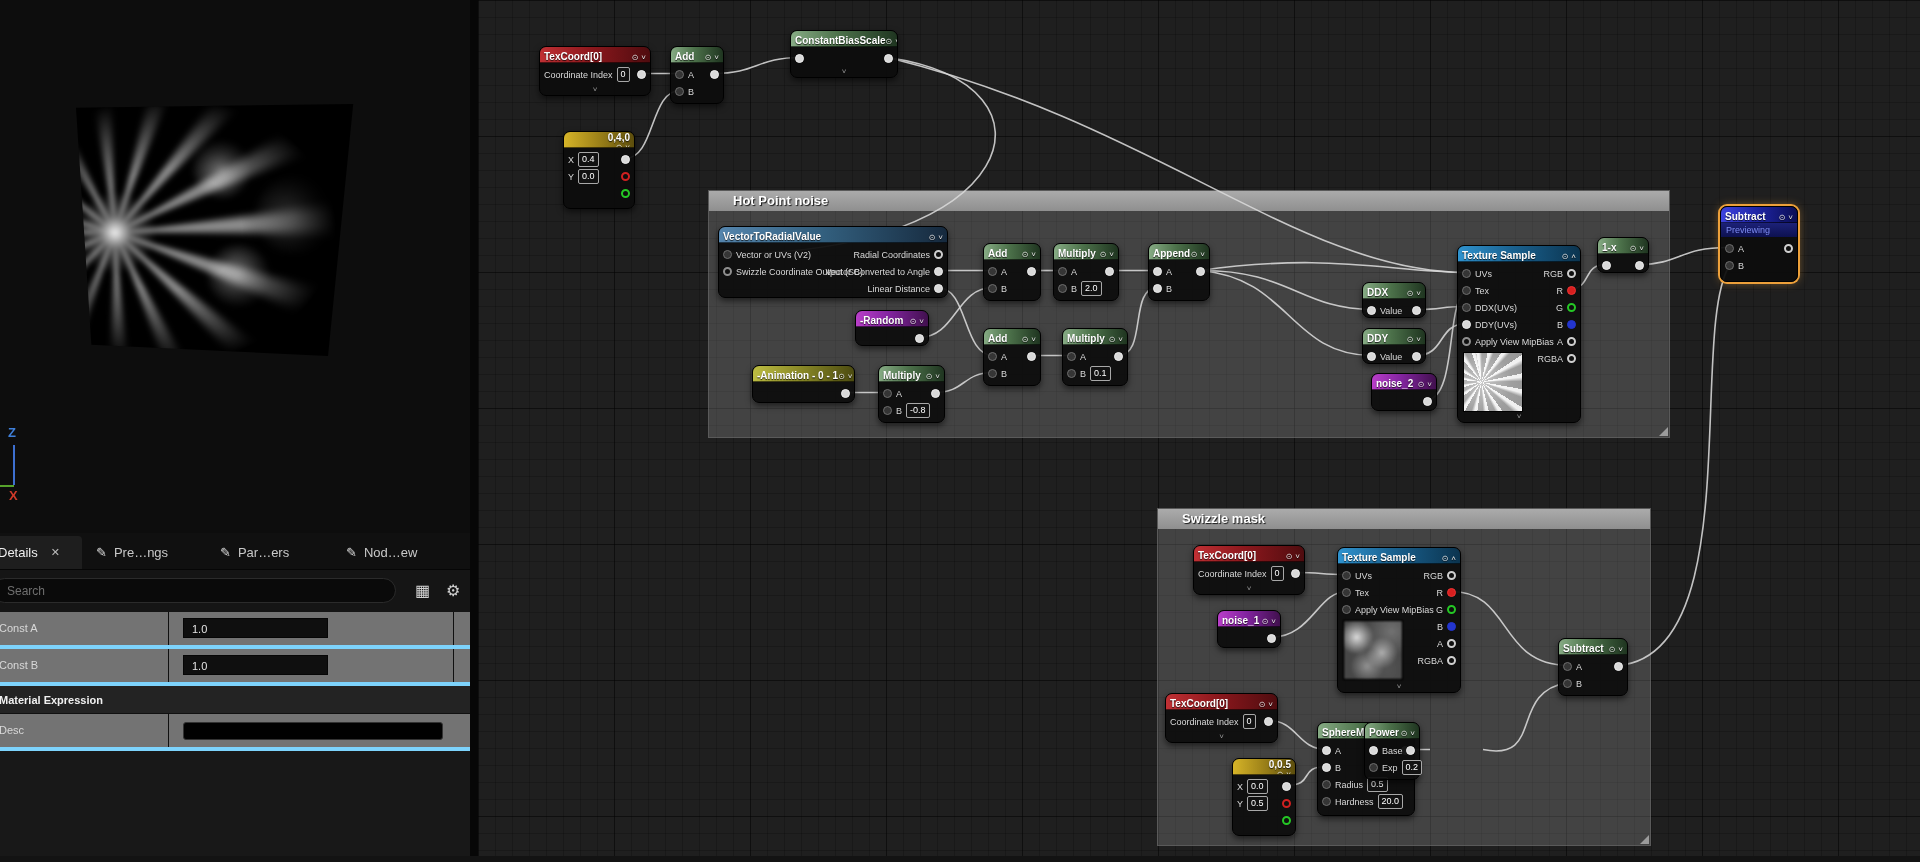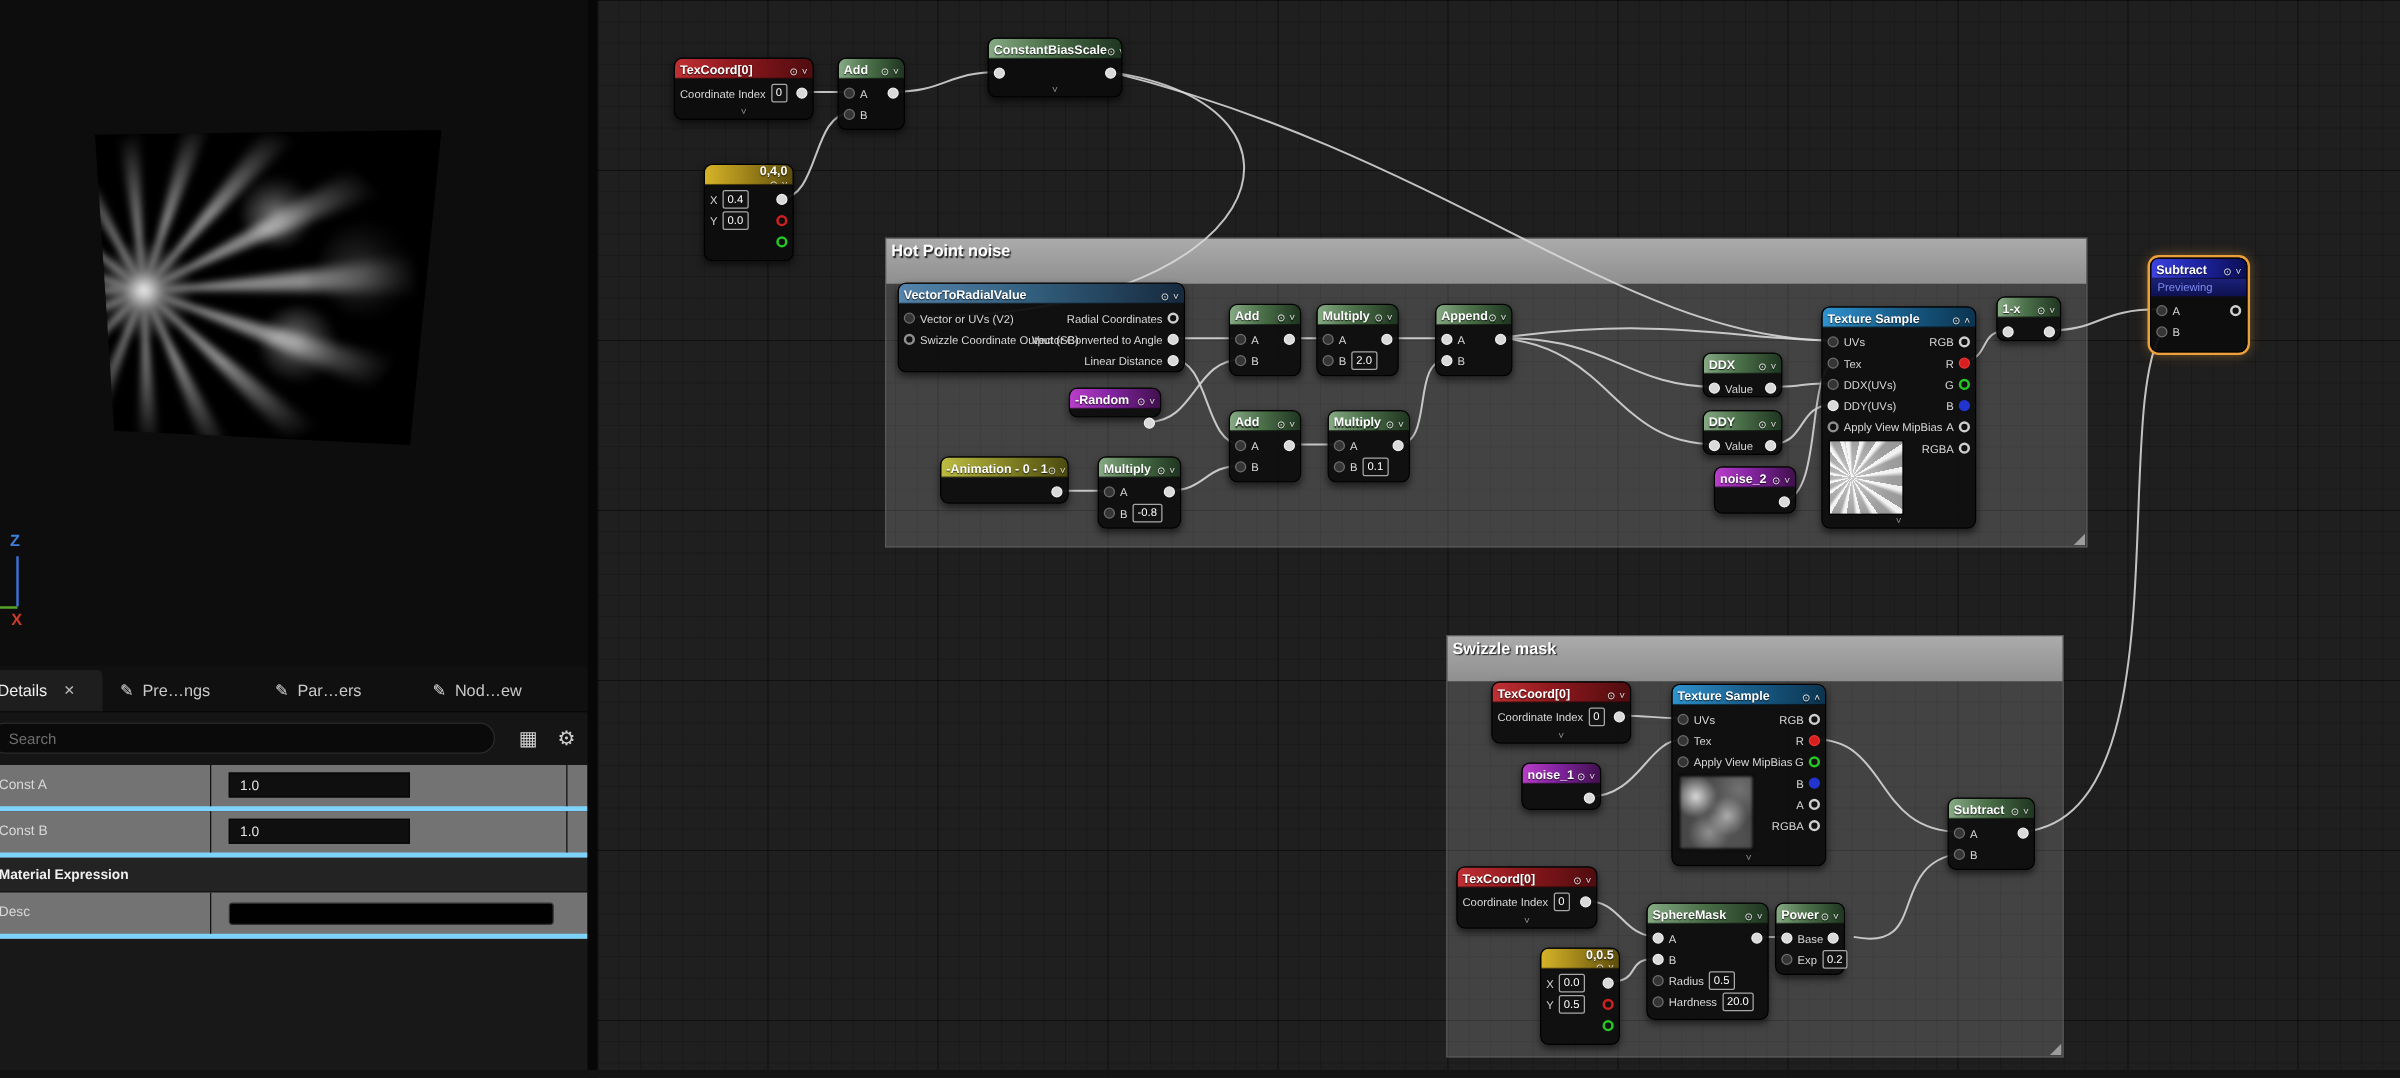--- a/index.html
+++ b/index.html
@@ -14,22 +14,22 @@
       linear-gradient(90deg, rgba(0,0,0,.20) 1px, transparent 1px),
       linear-gradient(rgba(0,0,0,.38) 1px, transparent 1px),
       linear-gradient(90deg, rgba(0,0,0,.38) 1px, transparent 1px);
     background-size:17px 17px,17px 17px,136px 136px,136px 136px;}
   #canvas{position:absolute;left:0;top:0;width:1920px;height:862px;}
   #wires{position:absolute;left:0;top:0;pointer-events:none;}
   #wires path{pointer-events:stroke;}
 
   
   .comment{position:absolute;background:rgba(170,170,170,.26);border:1px solid rgba(110,110,110,.55);box-sizing:border-box;}
-  .chead{height:36px;background:linear-gradient(180deg,#ababab,#8f8f8f);color:#fff;font-weight:bold;
-         font-size:13px;line-height:20px;padding:0 4px;text-shadow:1px 1px 1px rgba(0,0,0,.85);
+  .chead{height:20px;background:linear-gradient(180deg,#ababab,#8f8f8f);color:#fff;font-weight:bold;
+         font-size:13px;line-height:20px;padding:0 24px;text-shadow:1px 1px 1px rgba(0,0,0,.85);
          white-space:nowrap;overflow:hidden;}
   .cresize{position:absolute;right:1px;bottom:1px;width:0;height:0;
          border-left:9px solid transparent;border-bottom:9px solid rgba(230,230,230,.55);}
 
   
   .node{position:absolute;background:rgba(13,13,13,.94);border:1px solid #000;border-radius:7px;
         box-shadow:0 3px 6px rgba(0,0,0,.55);box-sizing:border-box;}
   .node.sel{box-shadow:0 0 0 2px #eda03a,0 0 10px rgba(237,160,58,.55);}
   .nhead{height:15px;border-radius:6px 6px 0 0;display:flex;align-items:flex-end;justify-content:space-between;
          padding:0 4px;font-size:10px;font-weight:bold;color:#fff;
@@ -371,21 +371,21 @@
           <span class="pin p-con"></span>
           <span>B</span>
         </div>
       </div>
       <div class="ncol out" style="top: 19px;">
         <div class="prow out">
           <span class="pin p-con"></span>
         </div>
       </div>
     </div>
-    <div class="node" style="left: 855px; top: 310px; width: 74px; height: 24px;">
+    <div class="node" style="left: 855px; top: 310px; width: 74px; height: 36px;">
       <div class="nhead h-purple">
         <span>-Random</span>
         <span class="hicons">
           <span>⊙</span>
           <span>˅</span>
         </span>
       </div>
       <div class="ncol in" style="top: 19px;"></div>
       <div class="ncol out" style="top: 19px;">
         <div class="prow out">
@@ -775,21 +775,21 @@
           <span>Hardness</span>
           <span class="pval">20.0</span>
         </div>
       </div>
       <div class="ncol out" style="top: 19px;">
         <div class="prow out">
           <span class="pin p-con"></span>
         </div>
       </div>
     </div>
-    <div class="node" style="left: 1420px; top: 722px; width: 56px; height: 58px;">
+    <div class="node" style="left: 1364px; top: 722px; width: 56px; height: 58px;">
       <div class="nhead h-green">
         <span>Power</span>
         <span class="hicons">
           <span>⊙</span>
           <span>˅</span>
         </span>
       </div>
       <div class="ncol in" style="top: 19px;">
         <div class="prow">
           <span class="pin p-con"></span>

